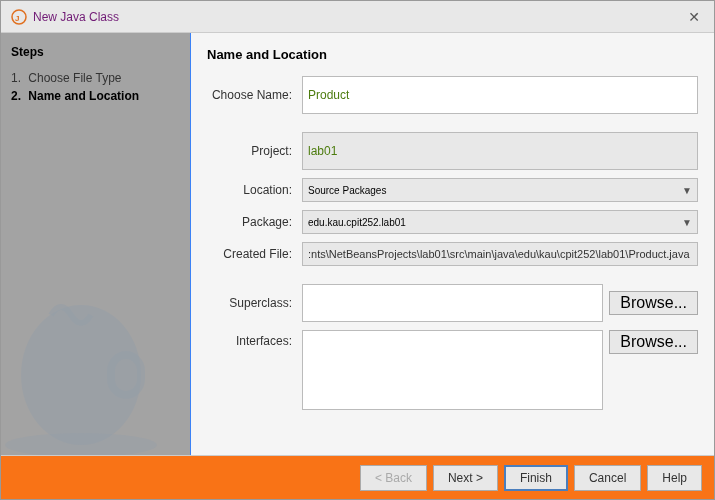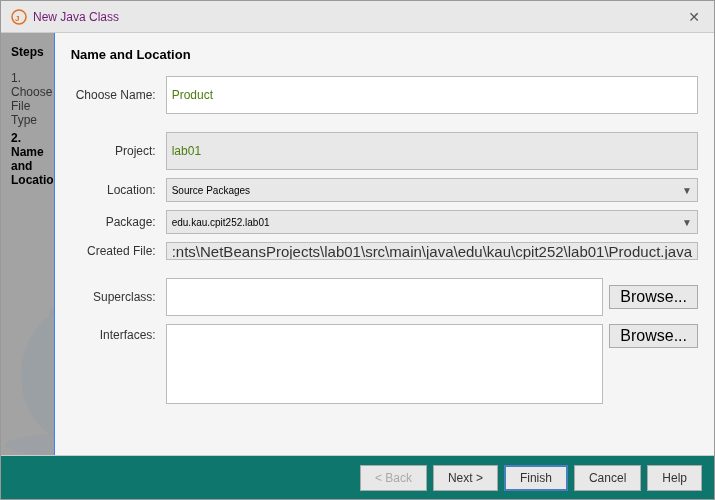--- a/index.html
+++ b/index.html
@@ -163,25 +163,25 @@
     }
     .select-arrow {
       position: absolute;
       right: 6px;
       pointer-events: none;
       font-size: 10px;
       color: #555;
     }
     .created-file-field {
       flex: 1;
-      height: 18px;
+      height: 24px;
       border: 1px solid #bbb;
       background: #e8e8e8;
       padding: 2px 5px;
-      font-size: 15px;
+      font-size: 11px;
       color: #333;
       white-space: nowrap;
       overflow: hidden;
       display: flex;
       align-items: center;
     }
     .spacer {
       height: 10px;
     }
     .browse-btn {
@@ -195,21 +195,21 @@
       flex-shrink: 0;
     }
     .interfaces-area {
       flex: 1;
       border: 1px solid #bbb;
       background: #fff;
       min-height: 80px;
     }
     .bottom-bar {
       height: 44px;
-      background: #0f766e;
+      background: #f97316;
       border-top: 1px solid #ccc;
       display: flex;
       align-items: center;
       justify-content: flex-end;
       padding: 0 12px;
       gap: 6px;
     }
     .bottom-btn {
       height: 26px;
       padding: 0 14px;

